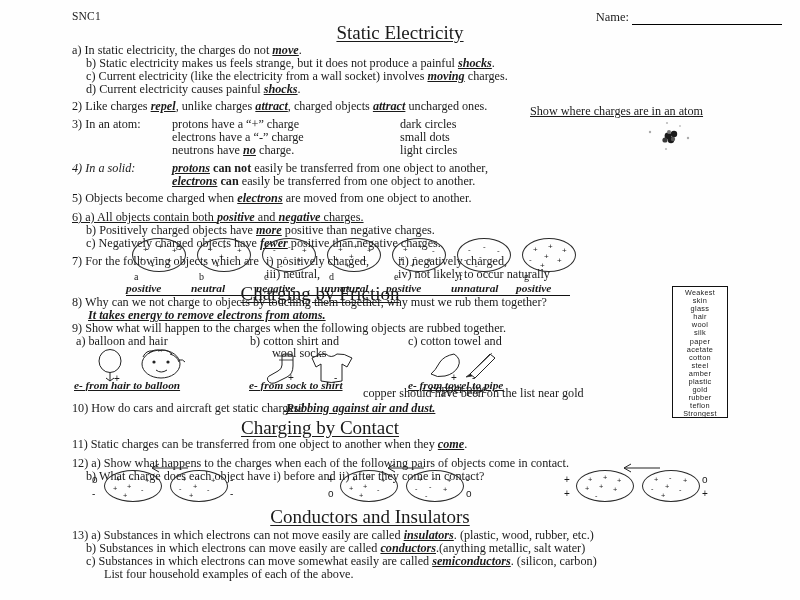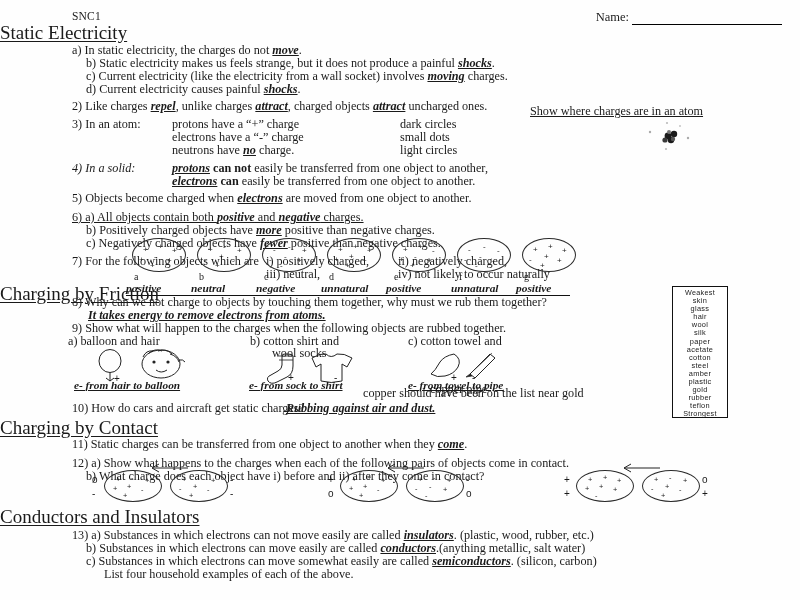--- a/index.html
+++ b/index.html
@@ -10,21 +10,21 @@
     color:#1a1a1a;
     overflow:hidden;
     position:relative;
   }
   .sheet{position:relative;width:800px;height:600px;padding:0;box-sizing:border-box;}
   .course{position:absolute;left:72px;top:10px;font-size:11.5px;letter-spacing:.2px;}
   .namewrap{position:absolute;right:18px;top:10px;font-size:12.5px;display:flex;align-items:flex-end;gap:3px;}
   .nameline{display:inline-block;width:150px;border-bottom:1px solid #000;height:13px;}
 
   .title{
-    font-size:19px;line-height:21px;
+    text-align:center;font-size:19px;line-height:21px;
     text-decoration:underline;text-underline-offset:2px;
     font-weight:400;
   }
   .t-static{position:absolute;top:22px;left:0;width:800px;}
   .t-friction{position:absolute;top:283px;left:0;width:640px;}
   .t-contact{position:absolute;top:417px;left:0;width:640px;}
   .t-cond{position:absolute;top:506px;left:0;width:740px;}
 
   .q{position:absolute;font-size:12.2px;line-height:13.6px;white-space:nowrap;}
   u.b{font-weight:bold;font-style:italic;text-decoration:underline;}
@@ -231,21 +231,21 @@
     </div>
 
   <div class="title t-friction">
     <span>Charging by Friction</span>
   </div>
 
   <div class="q" style="left:72px;top:296px;">8) Why can we not charge to objects by touching them together, why must we rub them together?</div>
   <div class="q ans" style="left:88px;top:309px;">It takes energy to remove electrons from atoms.</div>
 
   <div class="q" style="left:72px;top:322px;">9) Show what will happen to the charges when the following objects are rubbed together.</div>
-  <div class="q" style="left:68px;top:335px;">a) balloon and hair</div>
+  <div class="q" style="left:76px;top:335px;">a) balloon and hair</div>
   <div class="q" style="left:250px;top:335px;">b) cotton shirt and</div>
   <div class="q" style="left:272px;top:347px;">wool socks</div>
   <div class="q" style="left:408px;top:335px;">c) cotton towel and</div>
   <div class="q" style="left:430px;top:347px;margin-top:36px;">copper pipe</div>
 
   <svg style="position:absolute;left:86px;top:350px;" width="150" height="33">
     <ellipse cx="24" cy="11" rx="11" ry="11.5" fill="none" stroke="#222" stroke-width="1"></ellipse>
     <path d="M24 22.5 L24 31" stroke="#222" stroke-width="1" fill="none"></path>
     <path d="M24 31 l-4 -3 M24 31 l4 -3" stroke="#222" stroke-width="1" fill="none"></path>
     <ellipse cx="75" cy="14" rx="19" ry="14" fill="none" stroke="#222" stroke-width="1"></ellipse>

